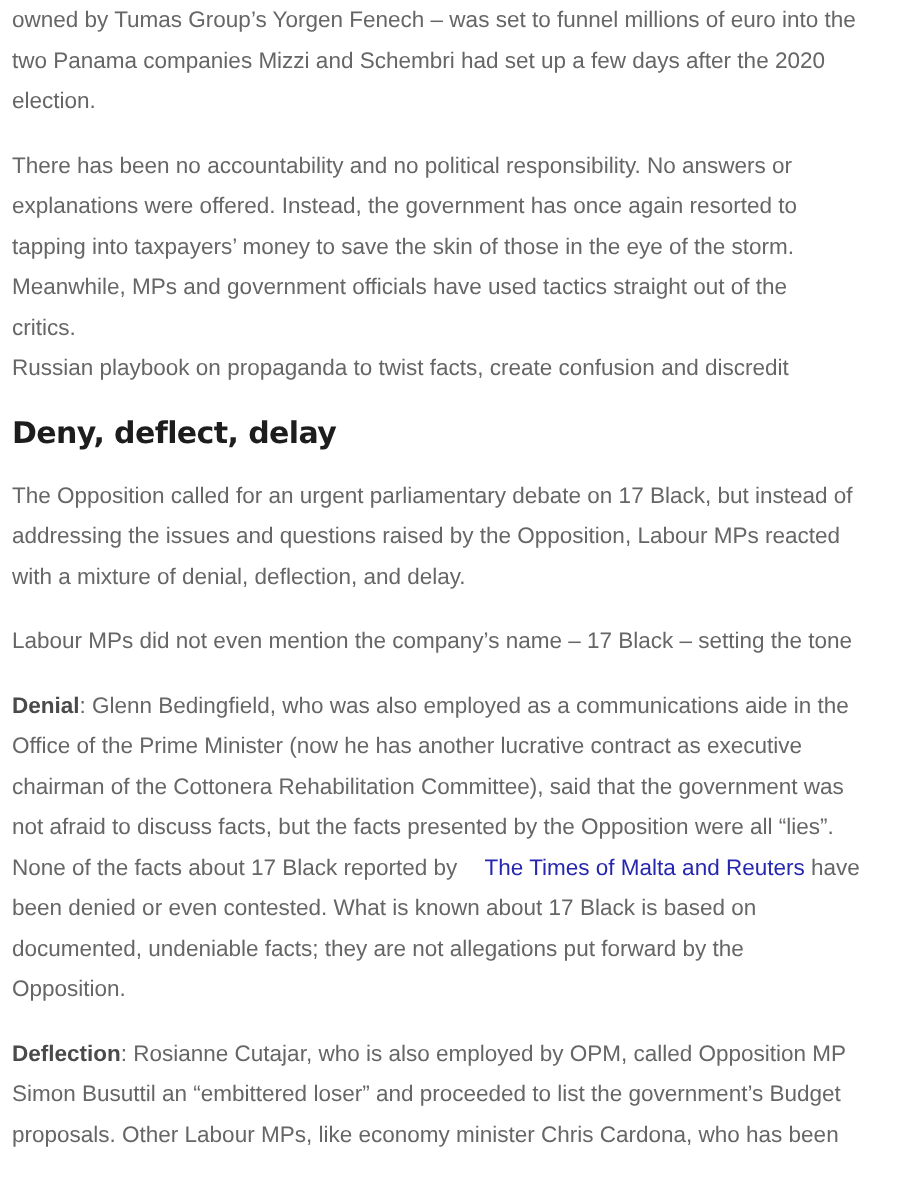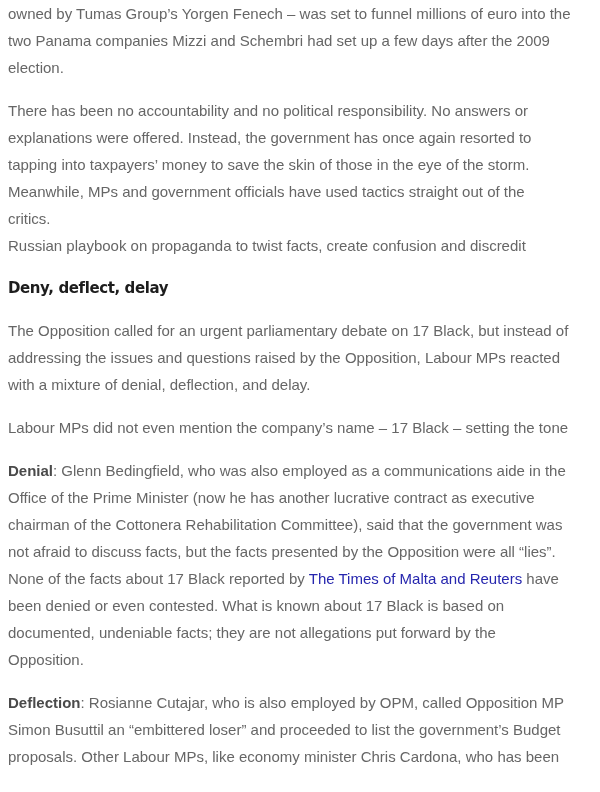--- a/index.html
+++ b/index.html
@@ -23,49 +23,50 @@
   }
   .article p {
     margin: 0 0 16px 0;
     font-size: 15px;
     line-height: 27px;
     font-weight: 400;
     color: var(--body-text, #666666);
   }
   .article h2 {
     margin: 14px 0 15px 0;
-    font-size: 15px;
+    font-size: 20px;
     line-height: 27px;
     font-weight: 700;
     letter-spacing: -0.4px;
     color: var(--heading-text, #1d1d1d);
     font-family: "DejaVu Sans", sans-serif;
   }
   .line {
     display: block;
     white-space: pre;
   }
   .seg-bold {
     font-weight: 700;
     color: var(--bold-text, #4a4a4a);
   }
   .seg-link {
     color: var(--link-color, #2626ae);
     text-decoration: none;
     cursor: pointer;
+    margin-left: 14px;
   }
 </style>
 </head>
 <body>
 
 <div class="page">
   <div class="article" id="article-body">
       <p>
         <span class="line"><span>owned by Tumas Group’s Yorgen Fenech – was set to funnel millions of euro into the</span></span>
-        <span class="line"><span>two Panama companies Mizzi and Schembri had set up a few days after the 2009</span></span>
+        <span class="line"><span>two Panama companies Mizzi and Schembri had set up a few days after the 2020</span></span>
         <span class="line"><span>election.</span></span>
       </p>
       <p>
         <span class="line"><span>There has been no accountability and no political responsibility. No answers or</span></span>
         <span class="line"><span>explanations were offered. Instead, the government has once again resorted to</span></span>
         <span class="line"><span>tapping into taxpayers’ money to save the skin of those in the eye of the storm.</span></span>
         <span class="line"><span>Meanwhile, MPs and government officials have used tactics straight out of the</span></span>
         <span class="line"><span>critics.</span></span>
         <span class="line"><span>Russian playbook on propaganda to twist facts, create confusion and discredit</span></span>
       </p>

